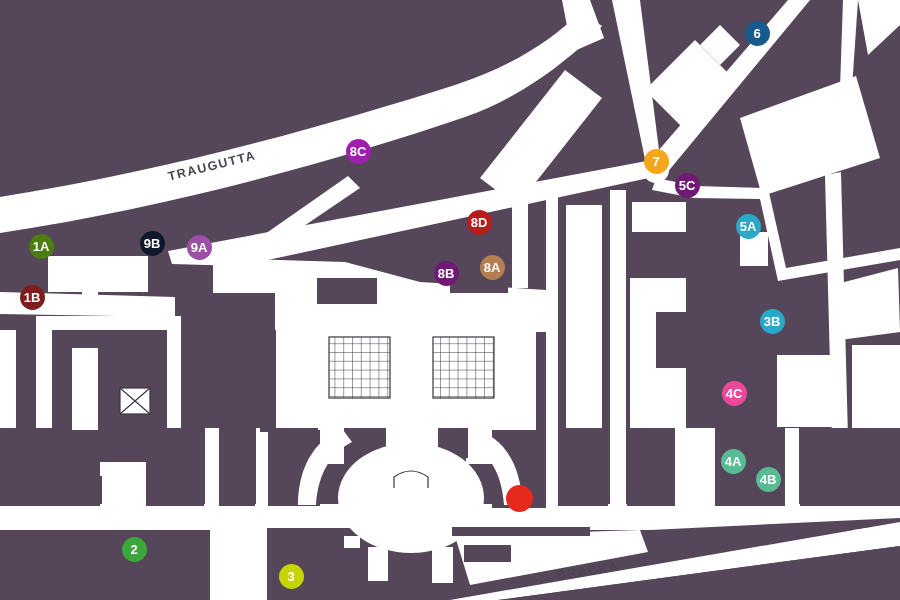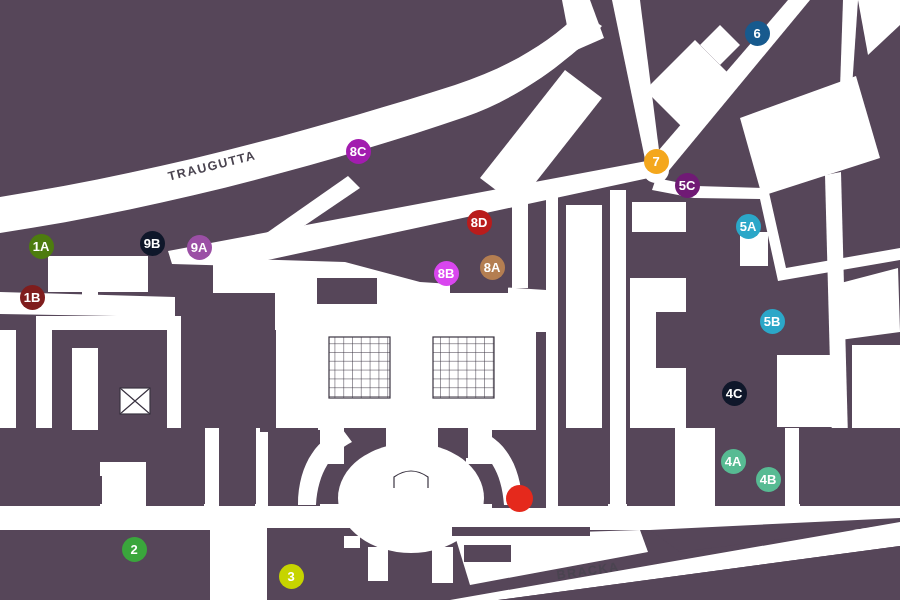--- a/index.html
+++ b/index.html
@@ -175,28 +175,28 @@
       <div class="street-label" style="left: 588px; top: 571px; transform: translate(-50%, -50%) rotate(-8deg); color: rgb(74, 68, 80);">BRACKA</div>
     </div>
 
   <div id="markers">
       <div class="mk" style="left: 28.5px; top: 233.5px; background: #4d7c0f;">1A</div>
       <div class="mk" style="left: 19.5px; top: 284.5px; background: #7f1d1d;">1B</div>
       <div class="mk" style="left: 121.5px; top: 536.5px; background: rgb(58, 166, 60);">2</div>
       <div class="mk" style="left: 278.5px; top: 563.5px; background: rgb(198, 212, 0);">3</div>
       <div class="mk" style="left: 720.5px; top: 448.5px; background: rgb(87, 187, 147);">4A</div>
       <div class="mk" style="left: 755.5px; top: 466.5px; background: rgb(87, 187, 147);">4B</div>
-      <div class="mk" style="left: 721.5px; top: 380.5px; background: #0f172a;">4C</div>
+      <div class="mk" style="left: 721.5px; top: 380.5px; background: #ec4899;">4C</div>
       <div class="mk" style="left: 735.5px; top: 207.5px; background: rgb(43, 167, 200); margin-top: 6px;">5A</div>
-      <div class="mk" style="left: 759.5px; top: 308.5px; background: rgb(43, 167, 200);">5B</div>
+      <div class="mk" style="left: 759.5px; top: 308.5px; background: rgb(43, 167, 200);">3B</div>
       <div class="mk" style="left: 674.5px; top: 172.5px; background: #701a75;">5C</div>
       <div class="mk" style="left: 744.5px; top: 20.5px; background: rgb(23, 90, 142);">6</div>
       <div class="mk" style="left: 643.5px; top: 148.5px; background: rgb(244, 167, 29);">7</div>
       <div class="mk" style="left: 479.5px; top: 254.5px; background: rgb(180, 126, 81);">8A</div>
-      <div class="mk" style="left: 433.5px; top: 260.5px; background: #d946ef;">8B</div>
+      <div class="mk" style="left: 433.5px; top: 260.5px; background: #701a75;">8B</div>
       <div class="mk" style="left: 345.5px; top: 139px; background: #a21caf;">8C</div>
       <div class="mk" style="left: 466.5px; top: 209.5px; background: #b91c1c;">8D</div>
       <div class="mk" style="left: 186.5px; top: 234.5px; background: rgb(155, 79, 165);">9A</div>
       <div class="mk" style="left: 139.5px; top: 230.5px; background: #0f172a;">9B</div>
       <div class="poi-dot" style="left: 505.5px; top: 484.5px; background: rgb(229, 41, 28);"></div>
     </div>
 
 </div>
 
 </body></html>

